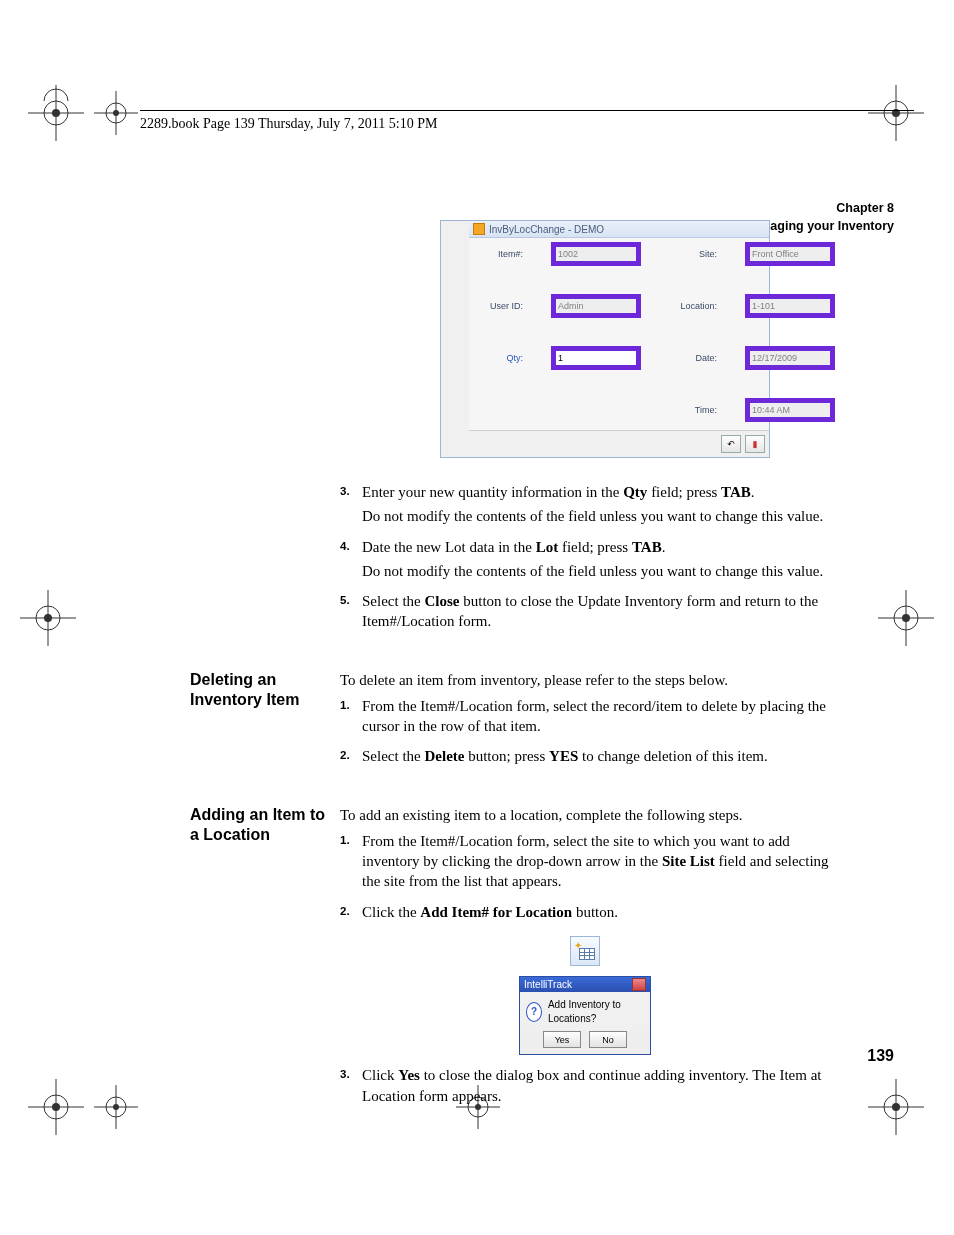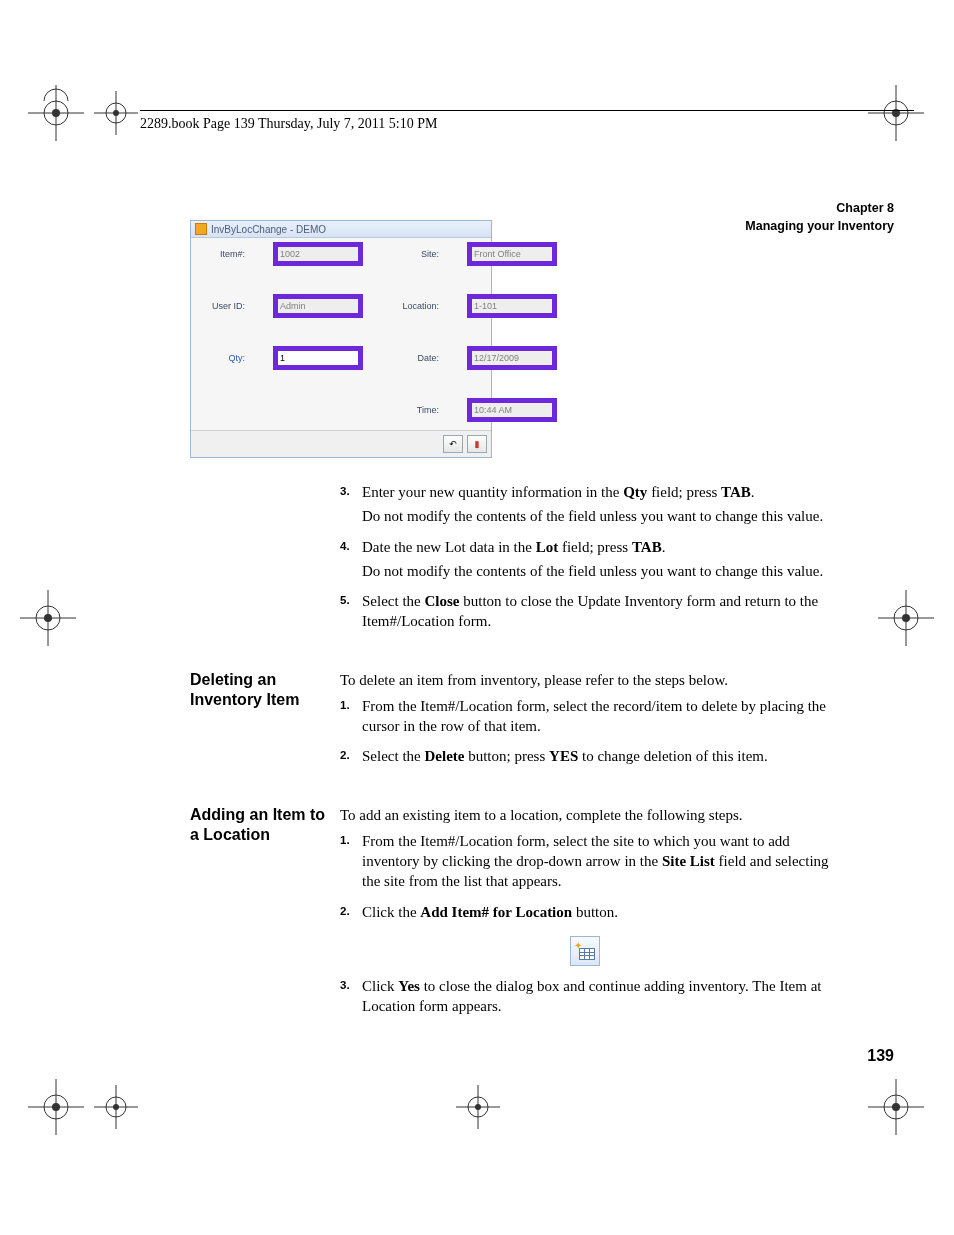--- a/index.html
+++ b/index.html
@@ -37,25 +37,27 @@
     margin-top: 32px;
   }
   .page {
     position: absolute;
     top: 220px;
     left: 190px;
     width: 640px;
   }
   
   .win1 {
+    margin-left: 250px;
     width: 300px;
     border: 1px solid #9cb6d4;
     background: #f0f0f0;
     font-family: Tahoma, Arial, sans-serif;
     font-size: 10px;
+    padding-left: 28px;
   }
   .win1 .titlebar {
     background: linear-gradient(#eaf0fb,#d7e3f4);
     padding: 2px 4px;
     display: flex;
     align-items: center;
     gap: 4px;
     color: #4a5d7a;
     border-bottom: 1px solid #b9c8de;
   }
@@ -389,20 +391,36 @@
       </ol>
 
       <div class="icon-block">
         <div class="icon-square">
           <span class="spark">✦</span>
           <div class="grid"></div>
         </div>
       </div>
 
 
+      <div class="dlg-wrap">
+        <div class="dlg">
+          <div class="tb">
+            <span>IntelliTrack</span>
+            <span class="x"></span>
+          </div>
+          <div class="msgrow">
+            <div class="qicon">?</div>
+            <div>Add Inventory to Locations?</div>
+          </div>
+          <div class="btns">
+            <div class="b">Yes</div>
+            <div class="b">No</div>
+          </div>
+        </div>
+      </div>
 
       <ol class="steps" style="counter-reset: step 2">
         <li>
           <span>Click </span><b>Yes</b><span> to close the dialog box and continue adding inventory. The Item at Location form appears.</span>
         </li>
       </ol>
     </div>
   </div>
 
 </div>

